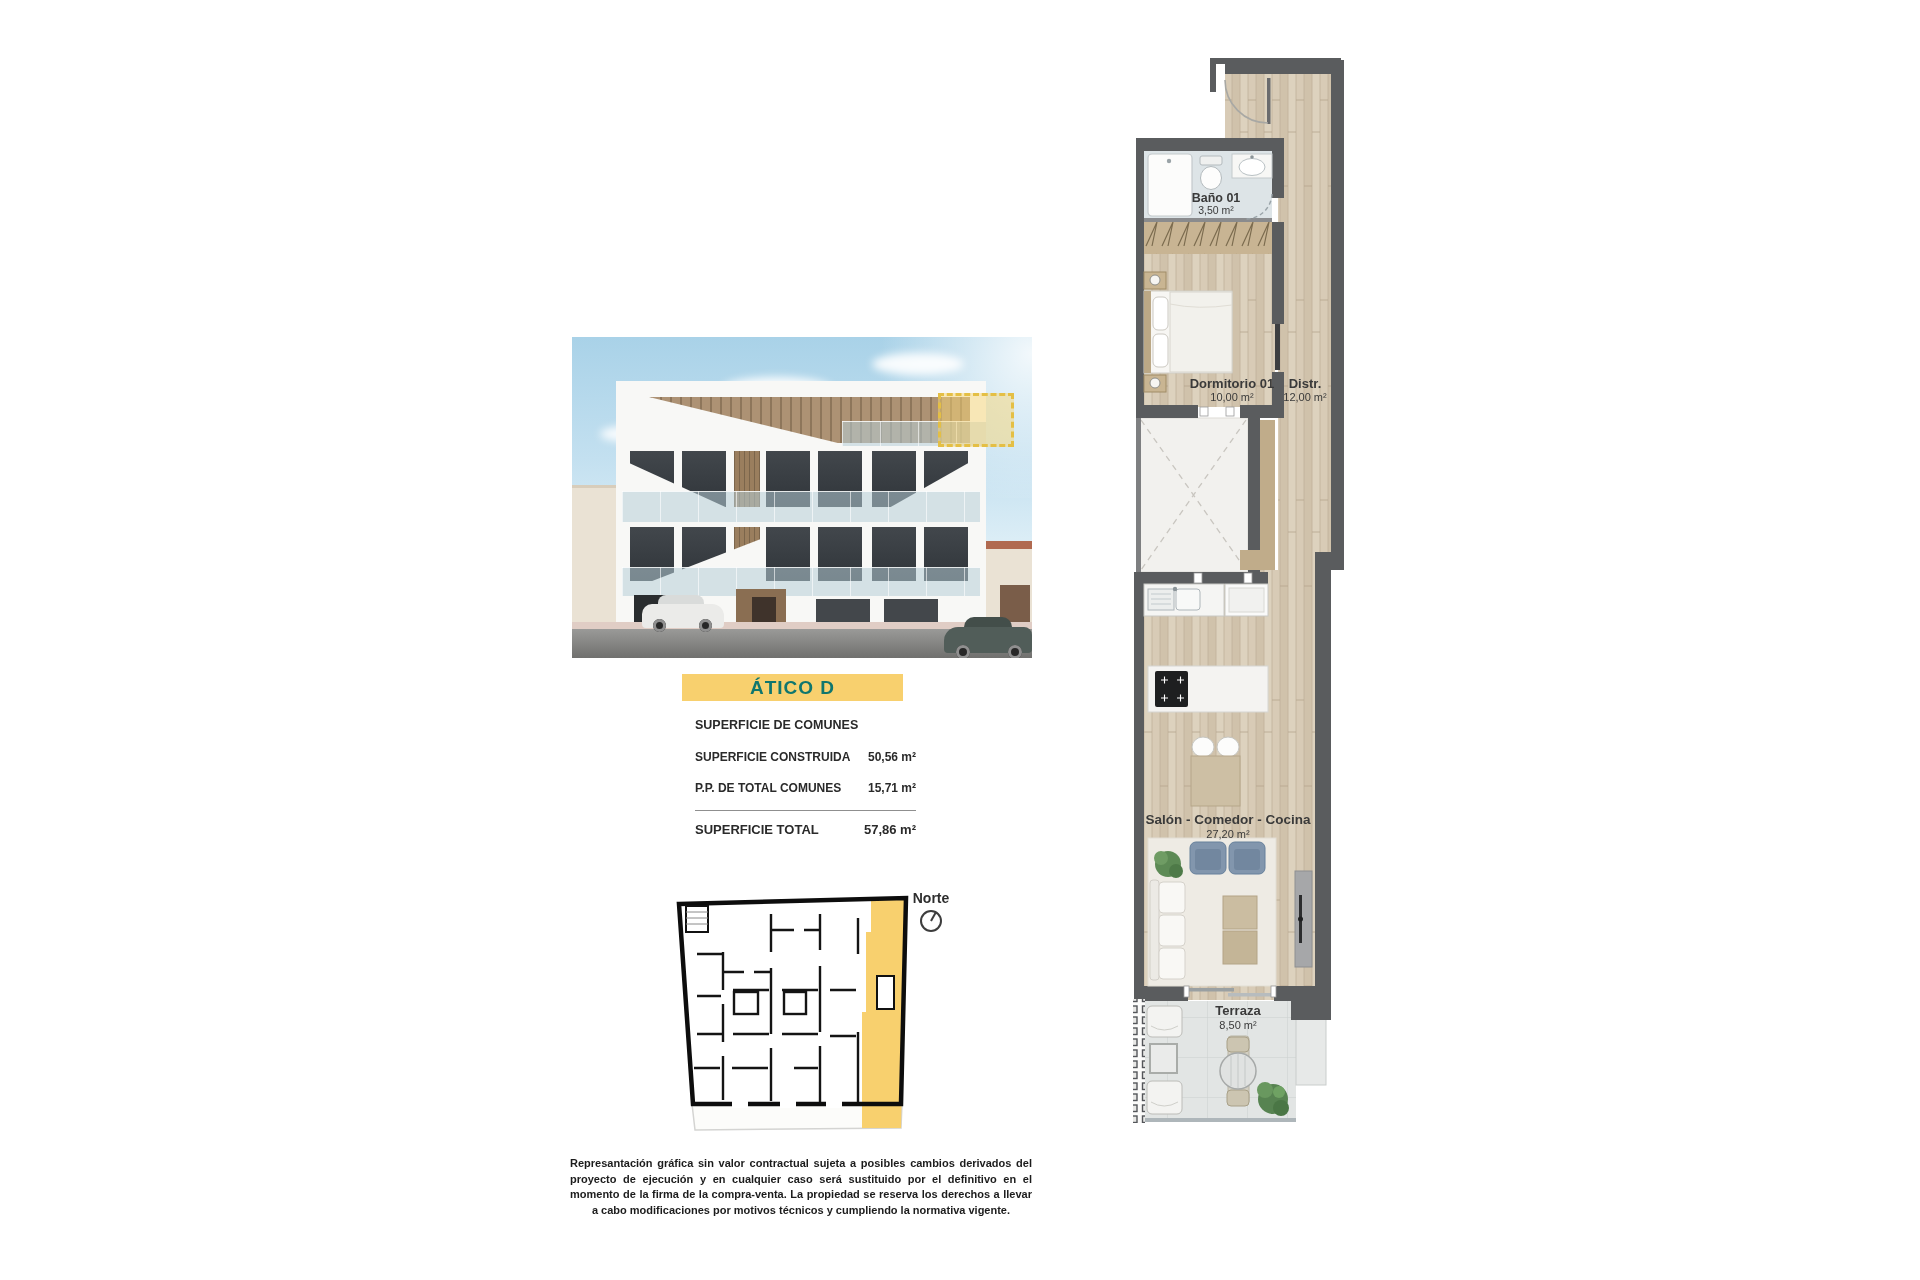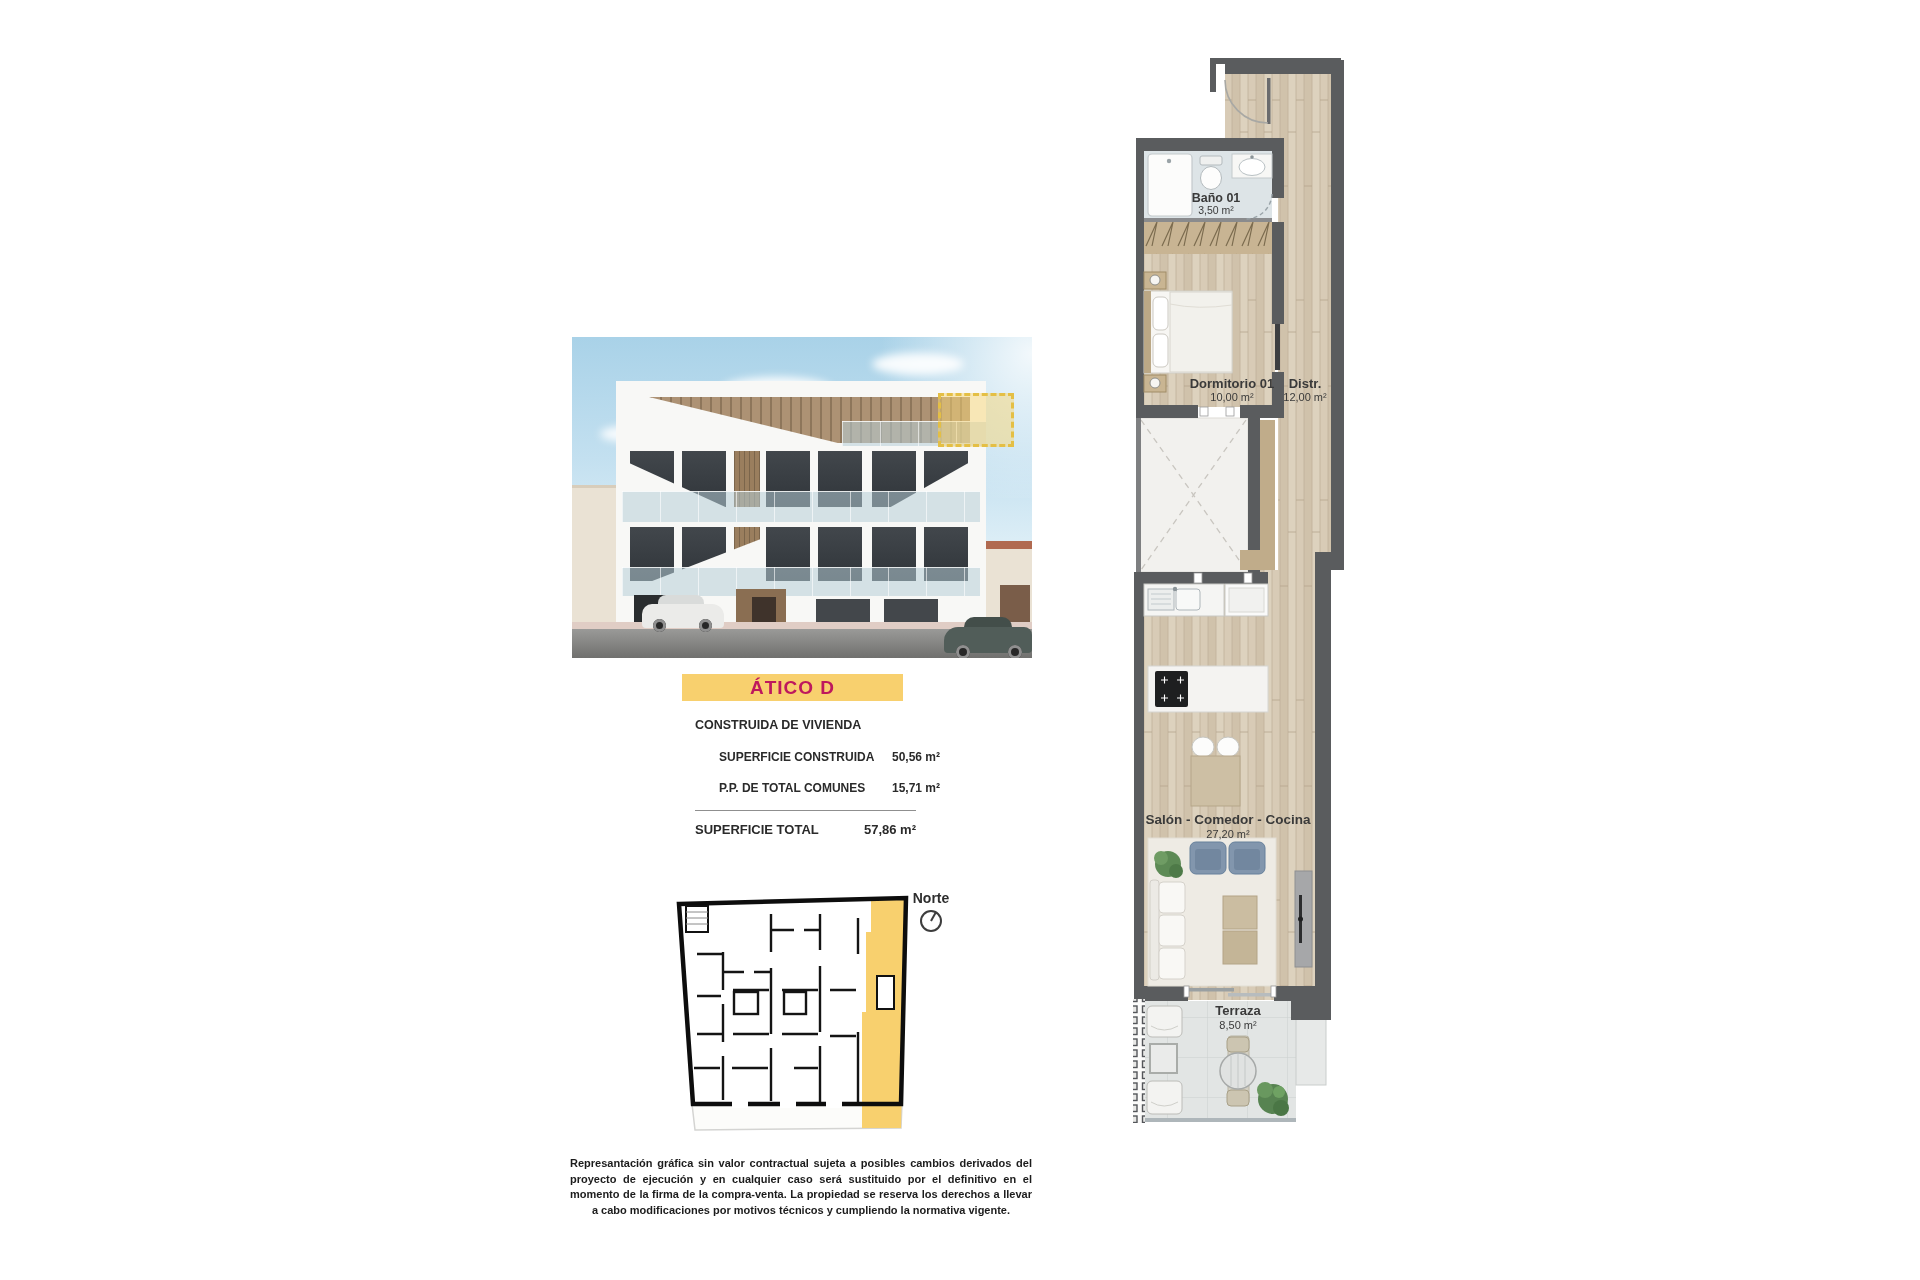--- a/index.html
+++ b/index.html
@@ -31,24 +31,24 @@
      background-image:repeating-linear-gradient(90deg,rgba(0,0,0,.2) 0 1px,transparent 1px 5px);}
   .ground-open{position:absolute;}
   .road{position:absolute;left:0;top:292px;width:460px;height:31px;
      background:linear-gradient(180deg,#9a9a98,#6d6d6b);}
   .sidewalk{position:absolute;left:0;top:285px;width:460px;height:8px;background:#e0cdc5;}
   .car{position:absolute;}
   .wheel{position:absolute;border-radius:50%;background:#272727;box-shadow:inset 0 0 0 3px #8f8f8f;}
 
   
   .banner{position:absolute;left:682px;top:674px;width:221px;height:27px;background:#f8d06e;
-     text-align:center;line-height:28px;font-size:19px;font-weight:700;color:#be185d;letter-spacing:1px;}
+     text-align:center;line-height:28px;font-size:19px;font-weight:700;color:#0f766e;letter-spacing:1px;}
   .spanel{position:absolute;left:695px;top:718px;width:221px;height:126px;color:#2a2a2a;}
   .sp-header{position:absolute;left:0;top:0;font-size:12.5px;font-weight:700;}
-  .sp-row{position:absolute;left:0;width:100%;font-size:12px;font-weight:600;margin-left:24px;}
+  .sp-row{position:absolute;left:0;width:100%;font-size:12px;font-weight:600;}
   .sp-row .val{position:absolute;right:0;top:0;font-weight:600;}
   .sp-div{position:absolute;left:0;top:92px;width:100%;border-top:1px solid #8f8f8f;}
   .sp-total{position:absolute;left:0;top:104px;width:100%;font-size:13px;font-weight:700;}
   .sp-total .val{position:absolute;right:0;top:0;}
 
   
   .miniplan{position:absolute;left:674px;top:890px;width:236px;height:250px;}
   .north{position:absolute;left:906px;top:890px;width:50px;height:48px;text-align:center;}
   .north .lbl{font-size:14px;font-weight:700;color:#2e2e2e;}
 
@@ -132,21 +132,21 @@
       <div class="abs" style="left:20px;top:2px;width:48px;height:18px;background:#434e4a;border-radius:10px 10px 0 0;box-shadow:inset 0 -4px 0 #2e3734;"></div>
       <div class="abs" style="left:0;top:12px;width:88px;height:26px;background:#515d59;border-radius:14px 8px 4px 4px;"></div>
       <div class="wheel" style="left:12px;top:30px;width:14px;height:14px;"></div>
       <div class="wheel" style="left:64px;top:30px;width:14px;height:14px;"></div>
     </div>
   </div>
 
   <div class="banner">ÁTICO D</div>
 
   <div class="spanel">
-    <div class="sp-header">CONSTRUIDA DE VIVIENDA</div>
+    <div class="sp-header">SUPERFICIE DE COMUNES</div>
     <div class="sp-row" style="top:32px;">
       <span>SUPERFICIE CONSTRUIDA</span>
       <span class="val">50,56 m²</span>
     </div>
     <div class="sp-row" style="top:63px;">
       <span>P.P. DE TOTAL COMUNES</span>
       <span class="val">15,71 m²</span>
     </div>
     <div class="sp-div"></div>
     <div class="sp-total">

